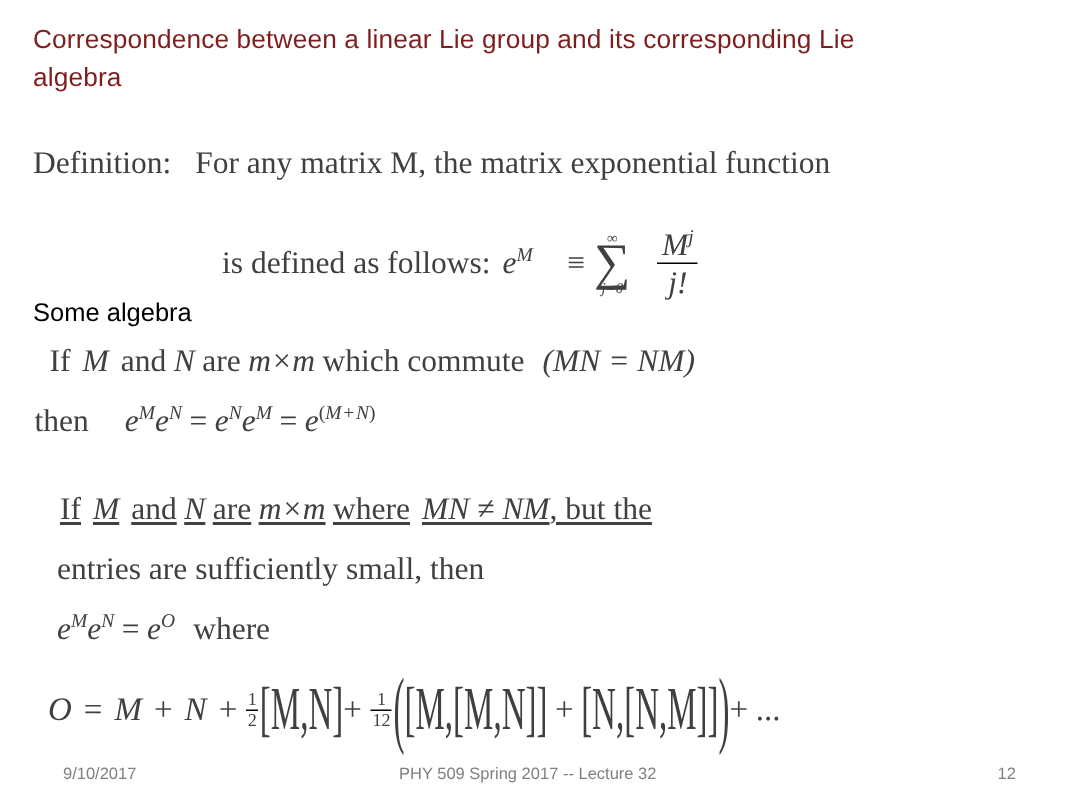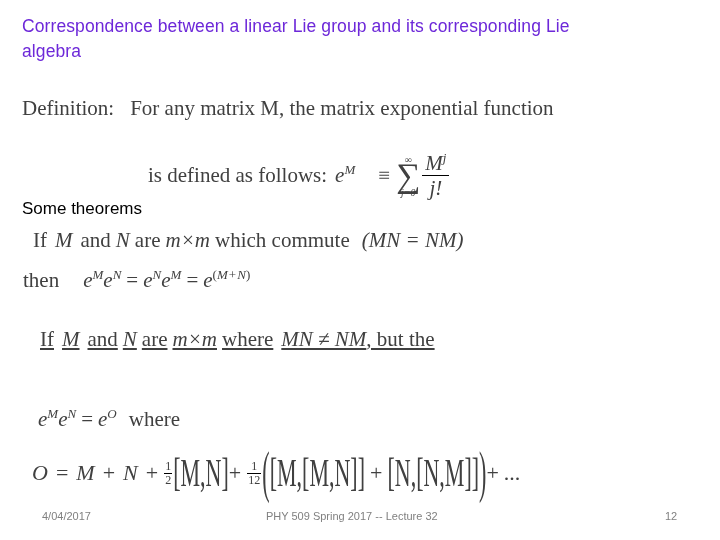--- a/index.html
+++ b/index.html
@@ -23,21 +23,21 @@
 
   
   .title {
     position: absolute;
     left: 22px;
     top: 14px;
     width: 600px;
     font-family: "Liberation Sans", sans-serif;
     font-size: 17.5px;
     line-height: 25px;
-    color: #6d28d9;
+    color: #7f1d1d;
     letter-spacing: 0.1px;
   }
 
   
   .math {
     font-family: "Liberation Serif", "DejaVu Serif", serif;
     color: #404040;
     white-space: nowrap;
   }
   .it { font-style: italic; }
@@ -114,21 +114,21 @@
     vertical-align: middle;
     line-height: 1.05;
   }
   .frac .num, .frac .den { padding: 0 3px; }
   .frac .bar {
     width: 100%;
     height: 1px;
     background: #000;
     margin: 1px 0;
   }
-  .frac-big { font-size: 21px; margin-left: 2px; }
+  .frac-big { font-size: 21px; margin-left: 18px; }
 
   
   .frac-sm {
     display: inline-flex;
     flex-direction: column;
     align-items: center;
     justify-content: center;
     vertical-align: -0.15em;
     font-size: 0.55em;
     line-height: 1.02;
@@ -255,34 +255,35 @@
       <span class="sum-sym">∑</span>
       <span class="sum-lim-bot">j=0</span>
     </span>
     <span class="frac frac-big">
       <span class="num"><span class="it">M</span><sup class="sp">j</sup></span>
       <span class="bar"></span>
       <span class="den it">j!</span>
     </span>
   </div>
 
-  <div class="theorems-head">Some theorems</div>
+  <div class="theorems-head">Some algebra</div>
 
   <div class="thm1-l1 math">
     <span class="rm">If</span><span class="sp3"></span><span class="it">M</span><span class="sp3"></span><span class="rm">and</span><span class="sp2"></span><span class="it">N</span><span class="sp2"></span><span class="rm">are</span><span class="sp2"></span><span class="it">m×m</span><span class="sp2"></span><span class="rm">which commute</span><span class="sp4"></span><span class="it">(MN = NM)</span>
   </div>
 
   <div class="thm1-l2 math">
     <span class="rm">then</span><span class="sp4"></span><span class="sp4"></span><span><span class="it">e</span><sup class="sp">M</sup><span class="it">e</span><sup class="sp">N</sup><span class="sp2"></span><span class="rm">=</span><span class="sp2"></span><span class="it">e</span><sup class="sp">N</sup><span class="it">e</span><sup class="sp">M</sup><span class="sp2"></span><span class="rm">=</span><span class="sp2"></span><span class="it">e</span><sup class="sp-rm">(<span class="it">M</span> + <span class="it">N</span>)</sup></span>
   </div>
 
   <div class="thm2-l1 math">
     <span class="rm">If</span><span class="sp3"></span><span class="it">M</span><span class="sp3"></span><span class="rm">and</span><span class="sp2"></span><span class="it">N</span><span class="sp2"></span><span class="rm">are</span><span class="sp2"></span><span class="it">m×m</span><span class="sp2"></span><span class="rm">where</span><span class="sp3"></span><span class="it">MN ≠ NM</span><span class="rm">, but the</span>
   </div>
 
+  <div class="thm2-l2 math rm">entries are sufficiently small, then</div>
 
   <div class="thm2-l3 math">
     <span><span class="it">e</span><sup class="sp">M</sup><span class="it">e</span><sup class="sp">N</sup><span class="sp2"></span><span class="rm">=</span><span class="sp2"></span><span class="it">e</span><sup class="sp">O</sup></span><span class="sp4"></span><span class="rm">where</span>
   </div>
 
   <div class="bch math">
     <span class="it">O</span>
       <span class="sp3"></span>
       <span class="rm">=</span>
       <span class="sp3"></span>
@@ -312,17 +313,17 @@
       <span class="sp2"></span>
       <span class="rm">+</span>
       <span class="sp2"></span>
       <span class="brk it">[N,[N,M]]</span>
       <span class="brk-xl">)</span>
       <span class="rm">+</span>
       <span class="sp2"></span>
       <span class="rm">...</span>
   </div>
 
-  <div class="footer-date">4/04/2017</div>
+  <div class="footer-date">9/10/2017</div>
   <div class="footer-center">PHY 509  Spring 2017 -- Lecture 32</div>
   <div class="footer-page">12</div>
 
 </div>
 
 </body></html>

